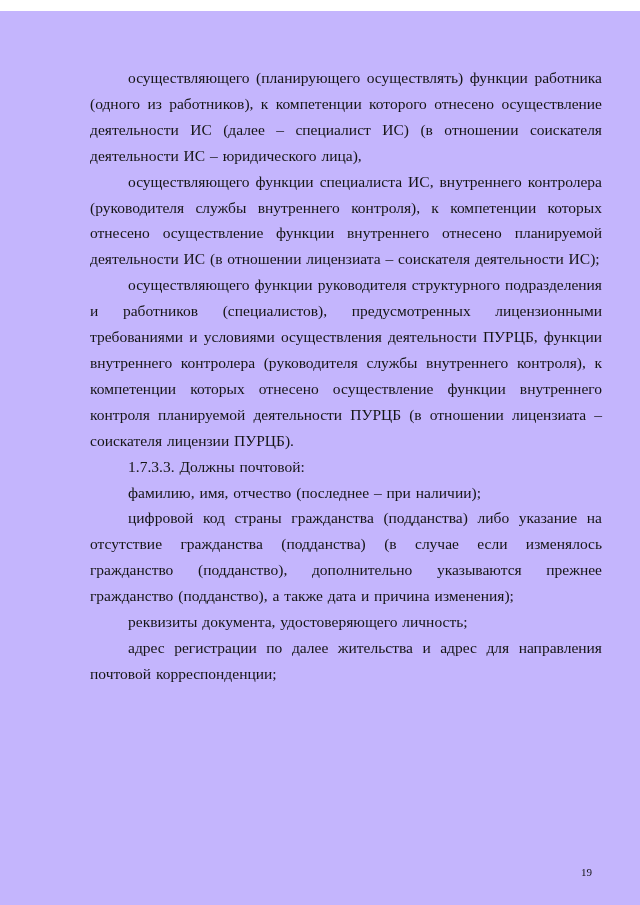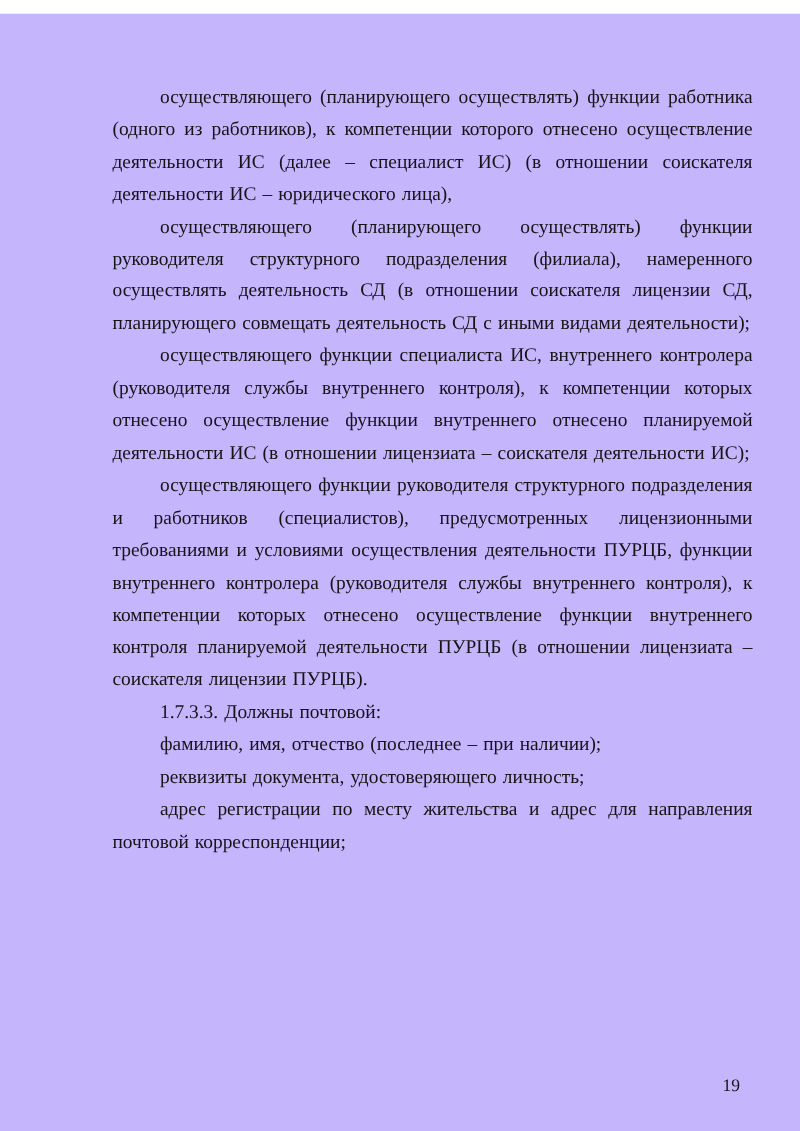--- a/index.html
+++ b/index.html
@@ -35,33 +35,33 @@
       font-size: 15.5px;
       line-height: 25.9px;
       text-align: justify;
       text-indent: 38px;
       word-spacing: 1px;
     }
     .page-number {
       position: absolute;
       right: 48px;
       bottom: 38px;
-      font-size: 14px;
+      font-size: 11px;
       color: #151515;
       text-align: center;
     }
   </style>
 </head>
 <body>
 
 <div class="page">
   <div class="content">
     <p class="para">осуществляющего (планирующего осуществлять) функции работника (одного из работников), к компетенции которого отнесено осуществление деятельности ИС (далее – специалист ИС) (в отношении соискателя деятельности ИС – юридического лица),</p>
-    <p class="para">осуществляющего (планирующего осуществлять) функции руководителя структурного подразделения (филиала), намеренного осуществлять деятельность СД (в отношении соискателя лицензии СД, планирующего совмещать деятельность СД с иными видами деятельности);</p>
     <p class="para">осуществляющего функции специалиста ИС, внутреннего контролера (руководителя службы внутреннего контроля), к компетенции которых отнесено осуществление функции внутреннего отнесено планируемой деятельности ИС (в отношении лицензиата – соискателя деятельности ИС);</p>
     <p class="para">осуществляющего функции руководителя структурного подразделения и работников (специалистов), предусмотренных лицензионными требованиями и условиями осуществления деятельности ПУРЦБ, функции внутреннего контролера (руководителя службы внутреннего контроля), к компетенции которых отнесено осуществление функции внутреннего контроля планируемой деятельности ПУРЦБ (в отношении лицензиата – соискателя лицензии ПУРЦБ).</p>
     <p class="para">1.7.3.3.  Должны почтовой:</p>
     <p class="para">фамилию, имя, отчество (последнее – при наличии);</p>
+    <p class="para">цифровой код страны гражданства (подданства) либо указание на отсутствие гражданства (подданства) (в случае если изменялось гражданство (подданство), дополнительно указываются прежнее гражданство (подданство), а также дата и причина изменения);</p>
     <p class="para">реквизиты документа, удостоверяющего личность;</p>
-    <p class="para">адрес регистрации по месту жительства и адрес для направления почтовой корреспонденции;</p>
+    <p class="para">адрес регистрации по далее жительства и адрес для направления почтовой корреспонденции;</p>
   </div>
   <div class="page-number">19</div>
 </div>
 
 </body></html>

